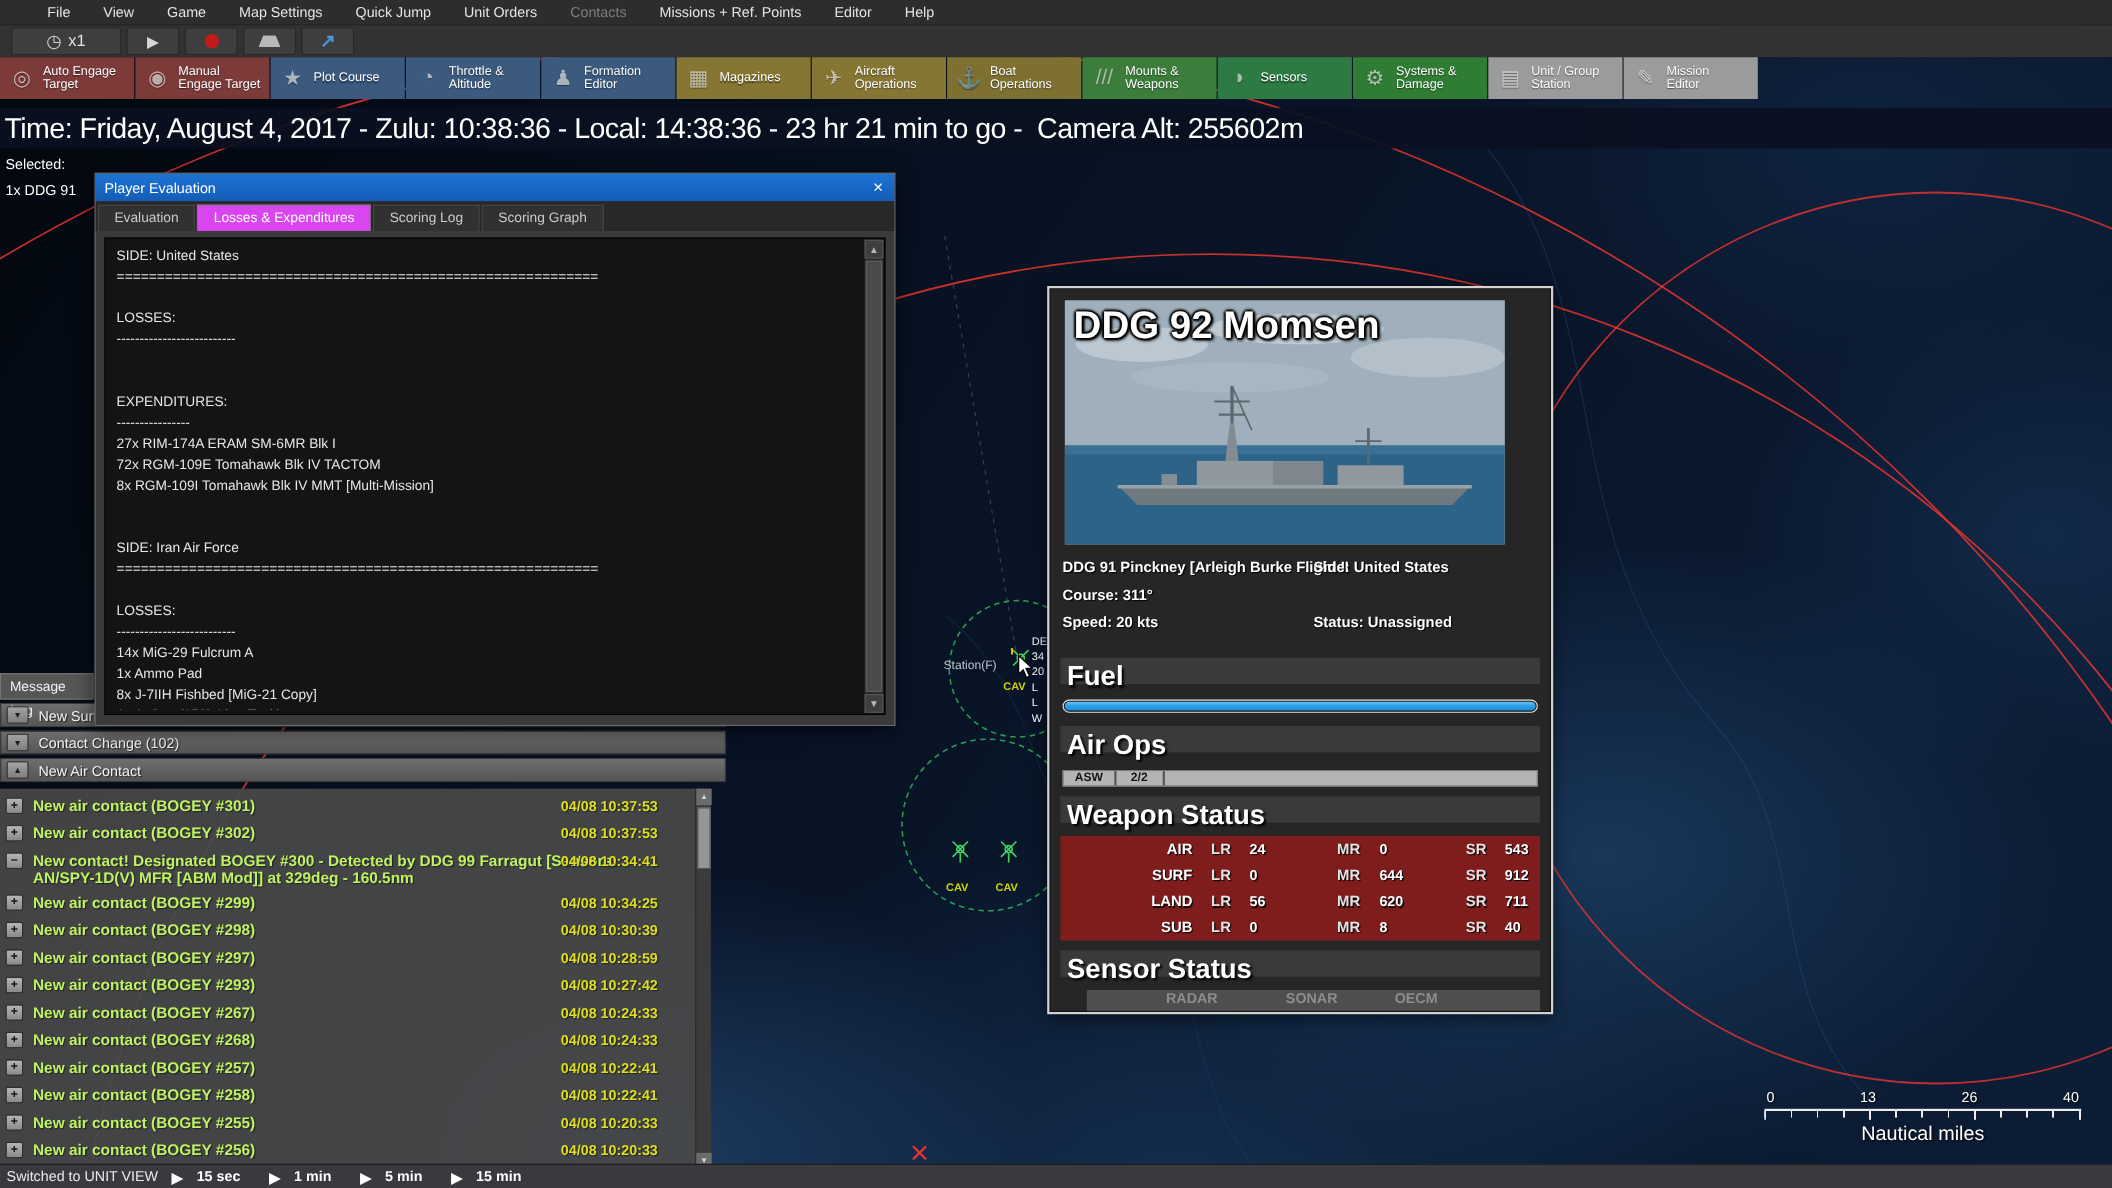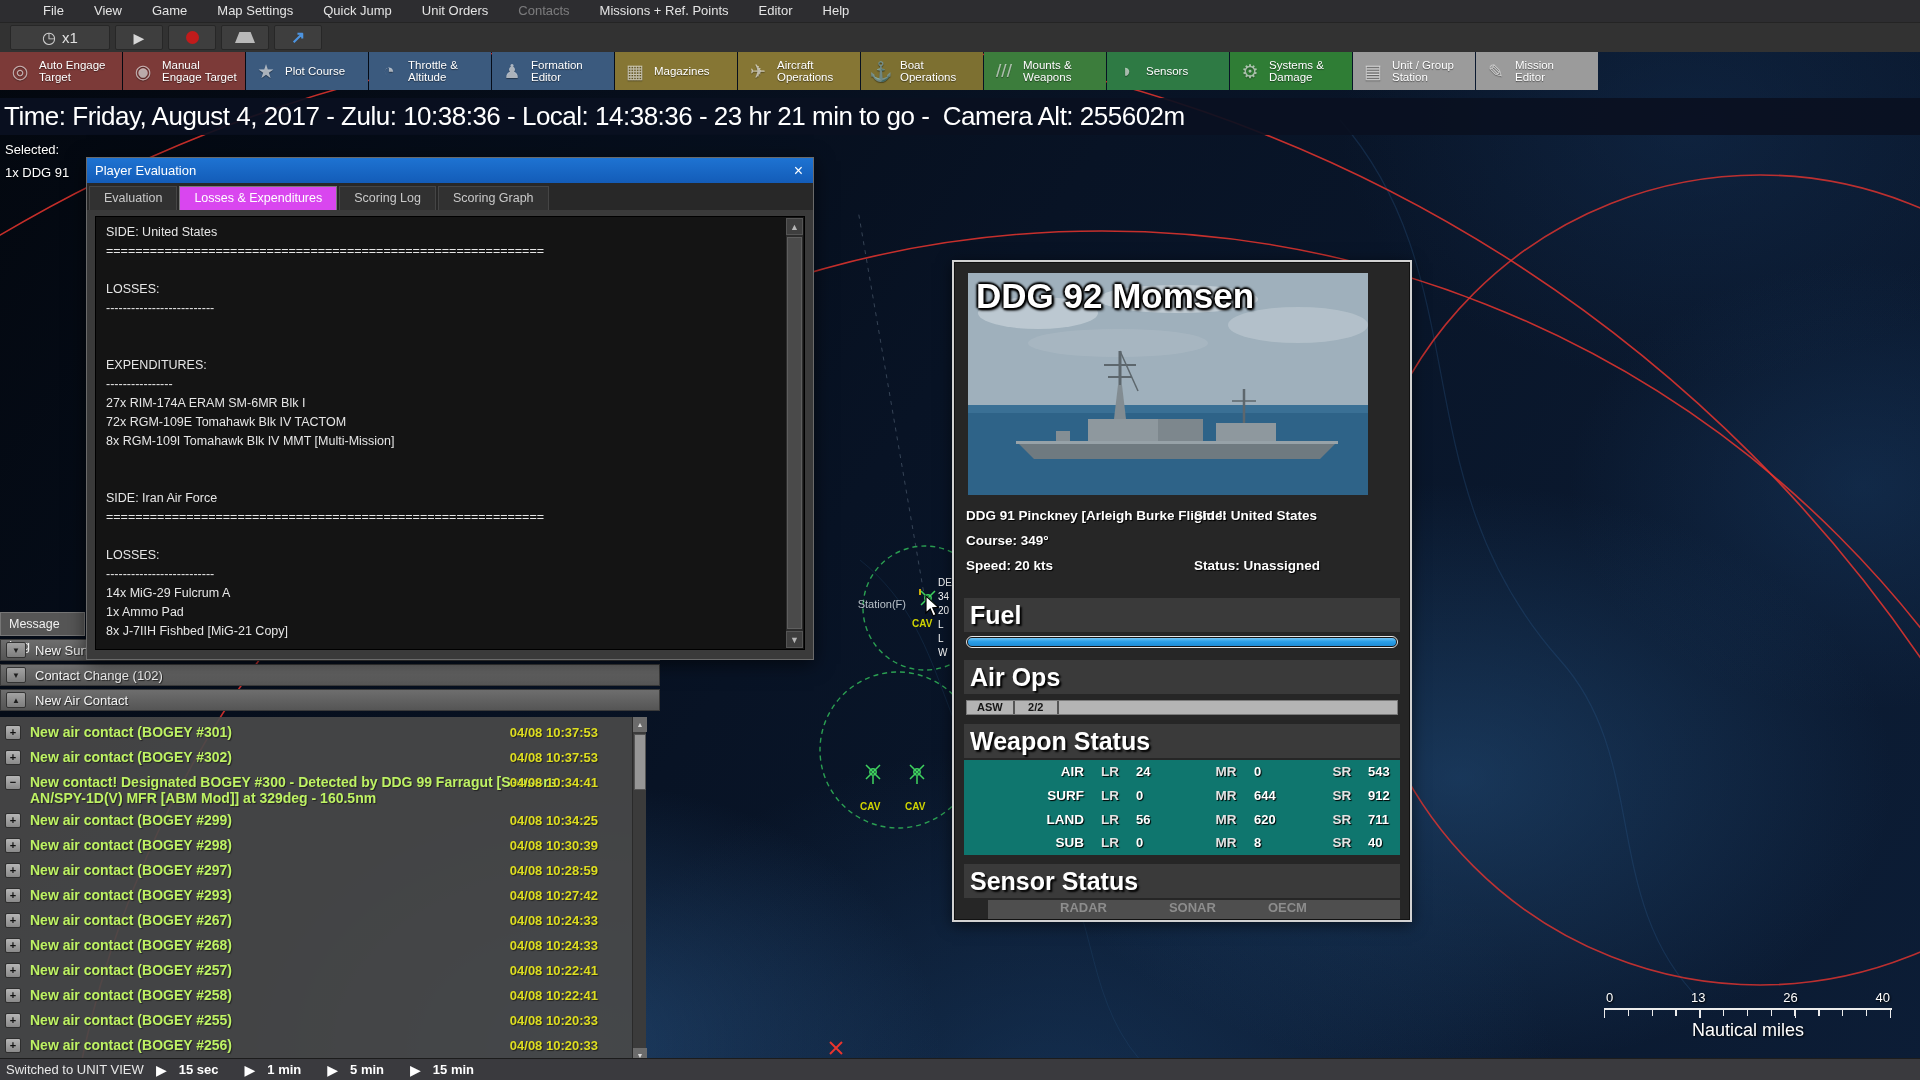--- a/index.html
+++ b/index.html
@@ -77,30 +77,30 @@
   .unitpanel { position:absolute; left:952px; top:260px; width:460px; height:662px; z-index:25;
     background:#262626; border:2px solid #d2d2d2; box-shadow:inset 0 0 0 1px #111, 0 3px 14px rgba(0,0,0,.55); }
   .photo { position:absolute; left:14px; top:11px; width:400px; height:222px; overflow:hidden; background:#8ba0ae; }
   .photo svg { display:block; }
   .unit-title { position:absolute; left:22px; top:14px; font-size:35px; font-weight:bold; color:#fff; z-index:2;
     text-shadow:-2px 0 2px #000, 2px 0 2px #000, 0 -2px 2px #000, 0 2px 2px #000, 2px 2px 3px #000; }
   .uinfo { position:absolute; left:12px; right:12px; top:246px; color:#fff; font-size:13.5px; font-weight:bold;
     text-shadow:1px 1px 1px #000; }
   .uinfo-row { position:relative; height:25px; }
   .uinfo-right { position:absolute; left:228px; top:0; }
-  .usec-head { position:absolute; left:10px; right:10px; height:34px; background:#3a3a3a; color:#fff;
+  .usec-head { position:absolute; left:10px; right:10px; height:24px; background:#3a3a3a; color:#fff;
     font-size:25px; font-weight:bold; padding-left:6px; text-shadow:2px 2px 2px #000; line-height:34px; }
   .fuelbar { position:absolute; left:12px; right:12px; top:374px; height:12px; border:1px solid #e6e6e6;
     border-radius:6px; background:#161616; padding:1px; }
   .fuelfill { height:100%; border-radius:4px; background:linear-gradient(#6fc4f5,#2b9fe8 45%,#1f8cd6); }
   .aobar { position:absolute; left:12px; right:12px; top:438px; height:15px; background:#b4b4b4;
     border:1px solid #7a7a7a; display:flex; }
   .aocell { border-right:2px solid #555; color:#151515; font-size:11px; font-weight:bold; text-align:center;
     line-height:13px; padding:0 10px; min-width:44px; }
-  .wtable { position:absolute; left:10px; right:10px; top:498px; height:95px; background:#0f766e; }
+  .wtable { position:absolute; left:10px; right:10px; top:498px; height:95px; background:#7f1d1d; }
   .wrow { display:grid; grid-template-columns:120px 52px 62px 56px 62px 52px 60px; height:23.7px; align-items:center; }
   .wcat { text-align:right; color:#fff; font-size:13.5px; font-weight:bold; text-shadow:1px 1px 1px #000; }
   .wlab { text-align:center; color:#e3e3e3; font-size:13.5px; font-weight:bold; text-shadow:1px 1px 1px #000; }
   .wval { color:#fff; font-size:13px; font-weight:bold; text-shadow:1px 1px 1px #000; }
   .srow { position:absolute; left:10px; right:10px; top:638px; height:19px; background:#4e4e4e; display:flex;margin-left:24px; }
   .sitem { color:#8d8d8d; font-size:13px; font-weight:bold; }
   .sitem:nth-child(1){ margin-left:72px; } .sitem:nth-child(2){ margin-left:62px; } .sitem:nth-child(3){ margin-left:52px; }
 
   
   .msglog { position:absolute; left:0; top:612px; width:660px; z-index:20; }
@@ -464,21 +464,21 @@
       </svg>
     </div>
     <div class="unit-title">DDG 92 Momsen</div>
 
     <div class="uinfo">
       <div class="uinfo-row">
         <span>DDG 91 Pinckney [Arleigh Burke Flight II</span>
         <span class="uinfo-right">Side: United States</span>
       </div>
       <div class="uinfo-row">
-        <span>Course: 349°</span>
+        <span>Course: 311°</span>
       </div>
       <div class="uinfo-row">
         <span>Speed: 20 kts</span>
         <span class="uinfo-right">Status: Unassigned</span>
       </div>
     </div>
 
     <div class="usec-head" style="top:336px">Fuel</div>
     <div class="fuelbar">
       <div class="fuelfill" style="width: 100%;"></div>

